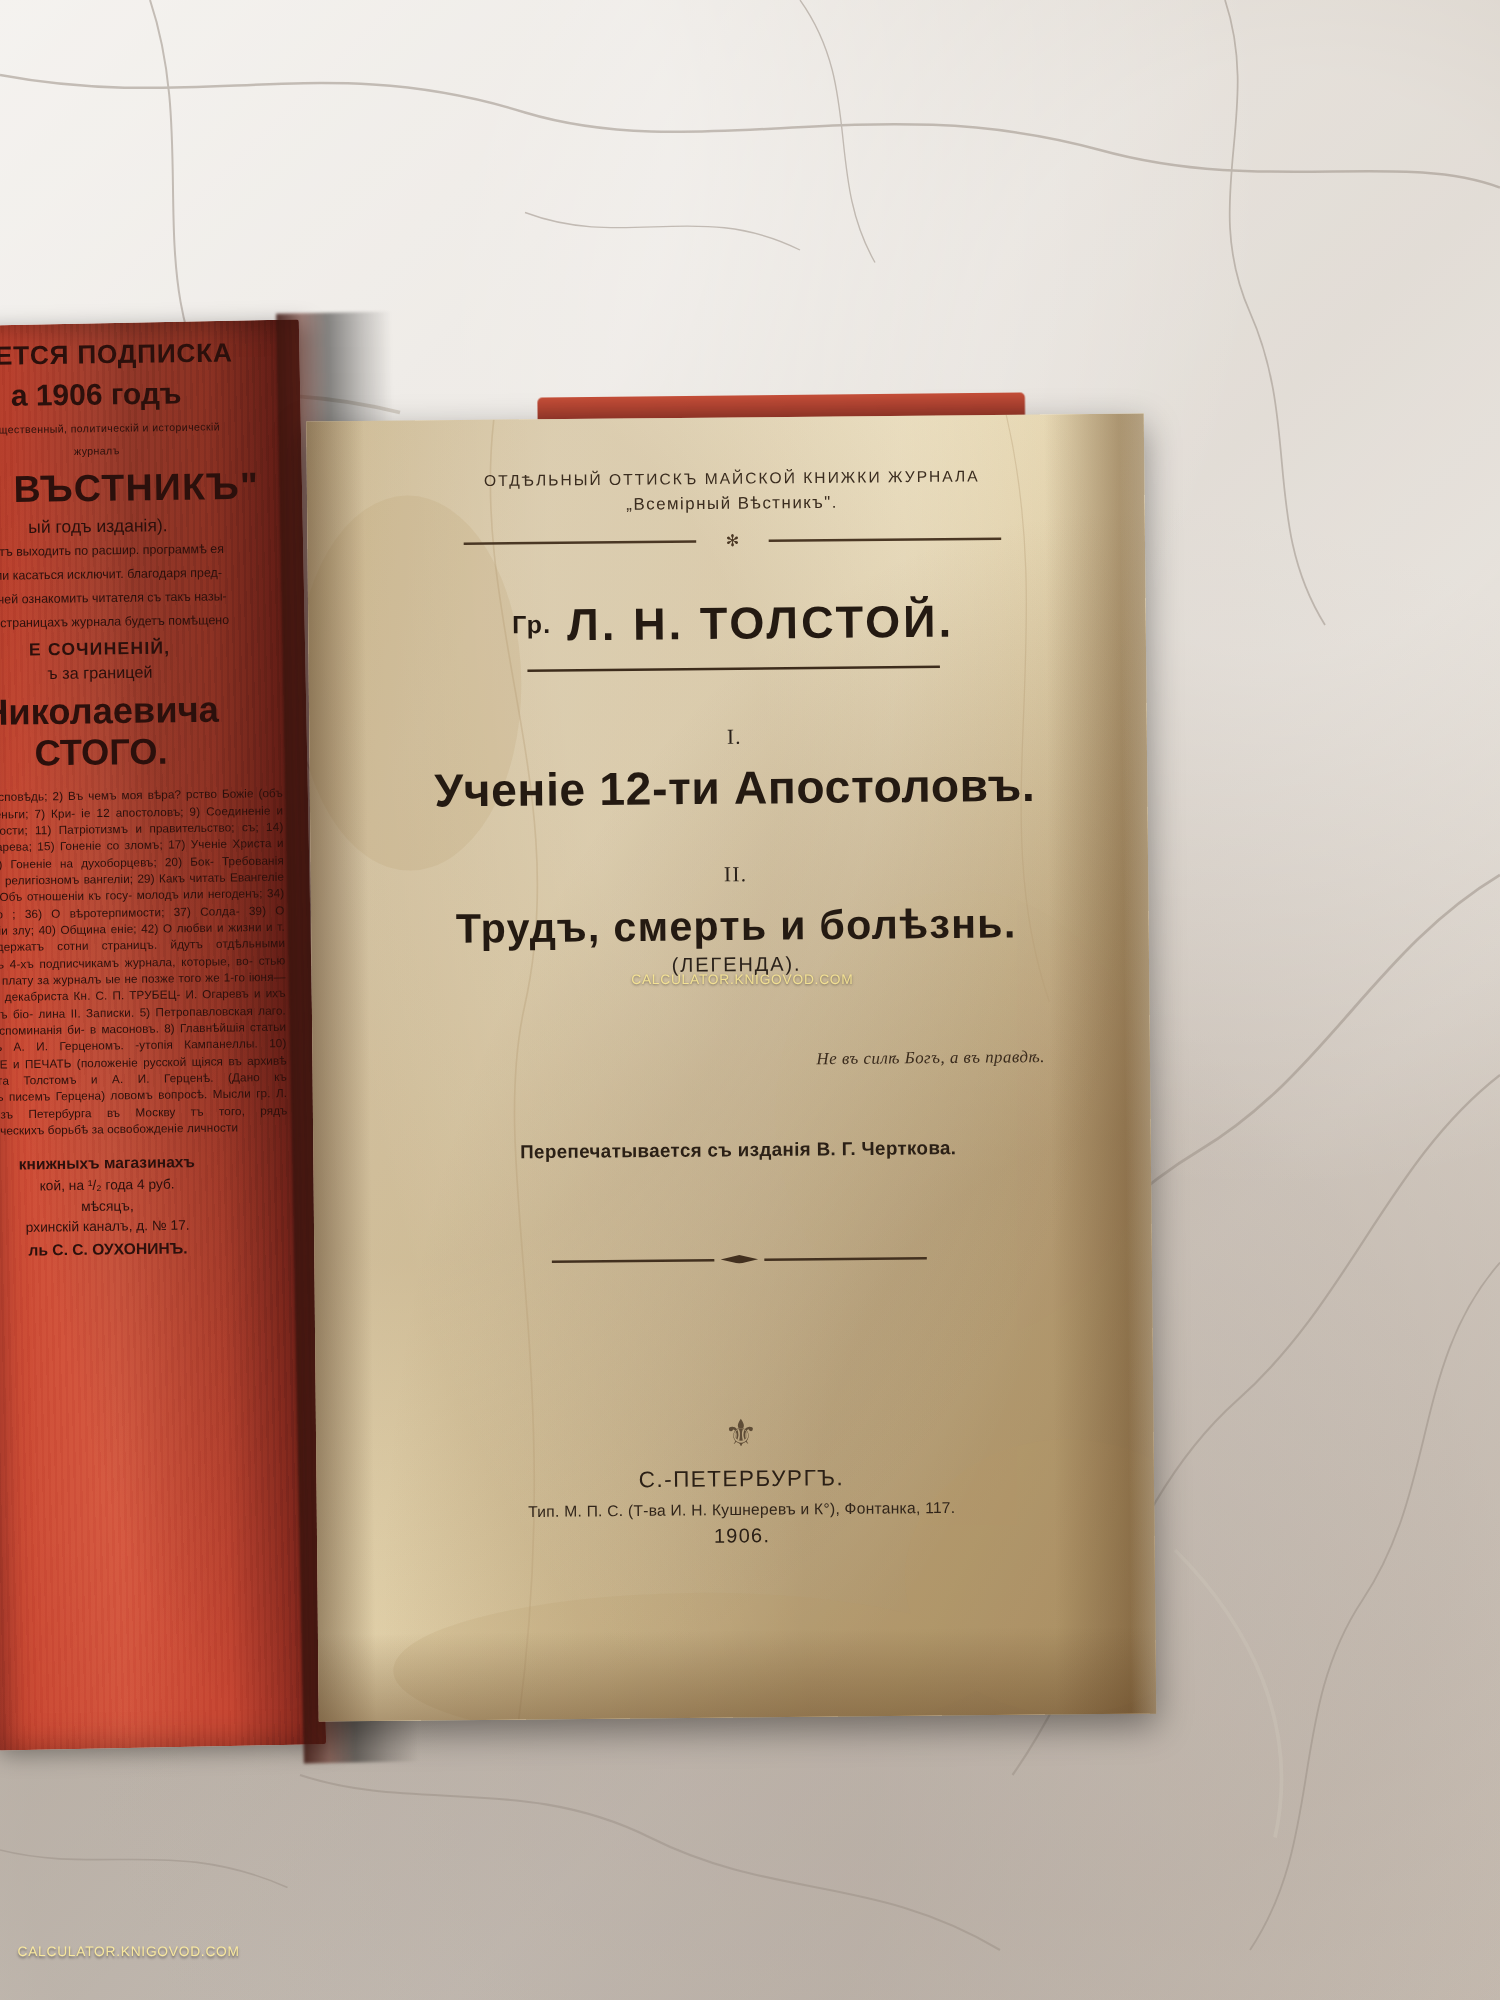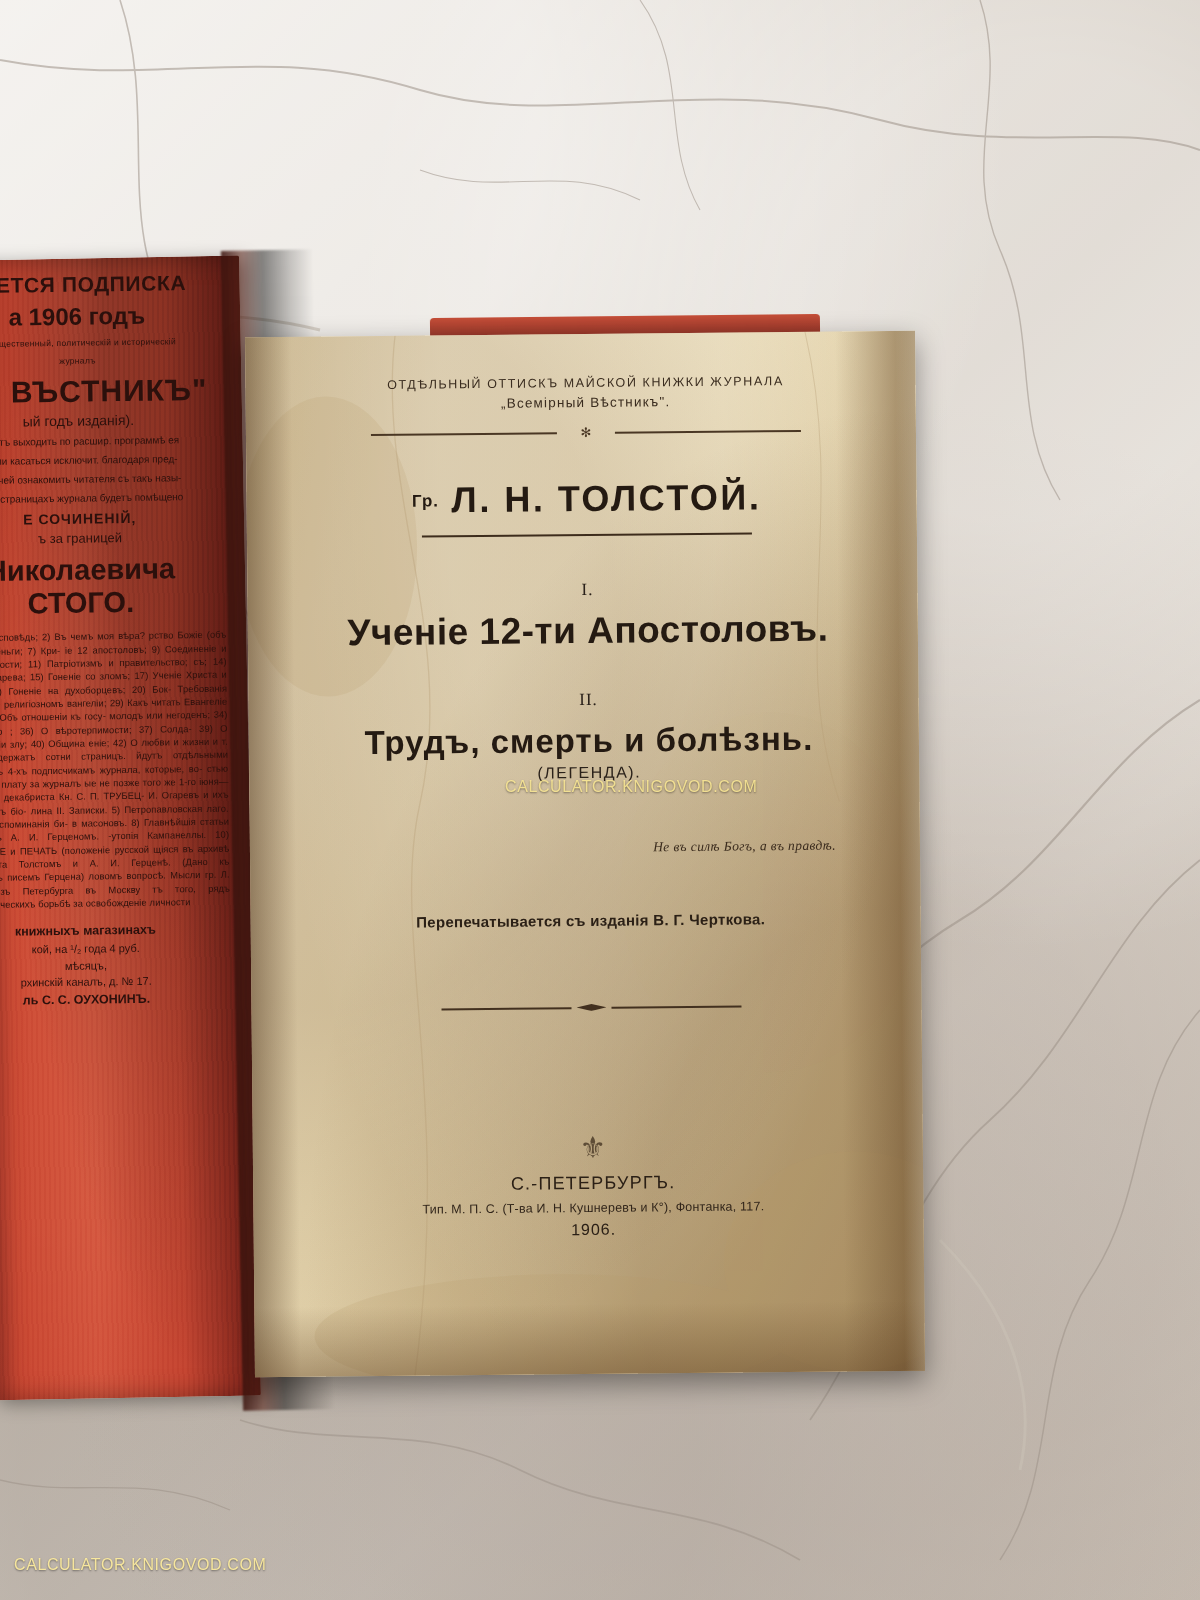--- a/index.html
+++ b/index.html
@@ -130,21 +130,21 @@
     position:absolute;left:50%;top:0;transform:translateX(-50%);
     font-size:13px;line-height:14px;color:#4a3724;
   }
 
   .author{
     margin-top:38px;
     font-family:"Liberation Sans",sans-serif;
     font-weight:bold;
     font-size:36px;letter-spacing:2.5px;color:#241a12;
   }
-  .author .gr{font-size:17px;letter-spacing:1px;vertical-align:6px;}
+  .author .gr{font-size:20px;letter-spacing:1px;vertical-align:6px;}
 
   .rule2{margin:14px auto 0;width:330px;height:2px;background:#3d2c1c;}
 
   .numI{margin-top:44px;font-size:17px;letter-spacing:1px;}
   .t1{
     margin-top:10px;
     font-family:"Liberation Sans",sans-serif;
     font-size:37px;font-weight:bold;letter-spacing:.5px;color:#241a12;
   }
   .numII{margin-top:38px;font-size:17px;letter-spacing:1px;}
@@ -197,21 +197,21 @@
 
   
   .tear{position:absolute;right:-6px;top:0;width:26px;height:100%;
     background:linear-gradient(270deg, rgba(255,250,230,.35), rgba(255,250,230,0));}
 
   
   .wm{
     position:absolute;
     font-family:"Liberation Sans",sans-serif;
     color:rgba(255,236,150,.85);
-    font-size:16px;letter-spacing:.6px;
+    font-size:11px;letter-spacing:.6px;
     text-shadow:0 1px 2px rgba(0,0,0,.45);
     pointer-events:none;
   }
   #wm-center{left:505px;top:778px;}
   #wm-bottom{left:14px;top:1556px;color:rgba(255,238,160,.92);}
 </style>
 </head>
 <body>
 
 <div id="photo">

